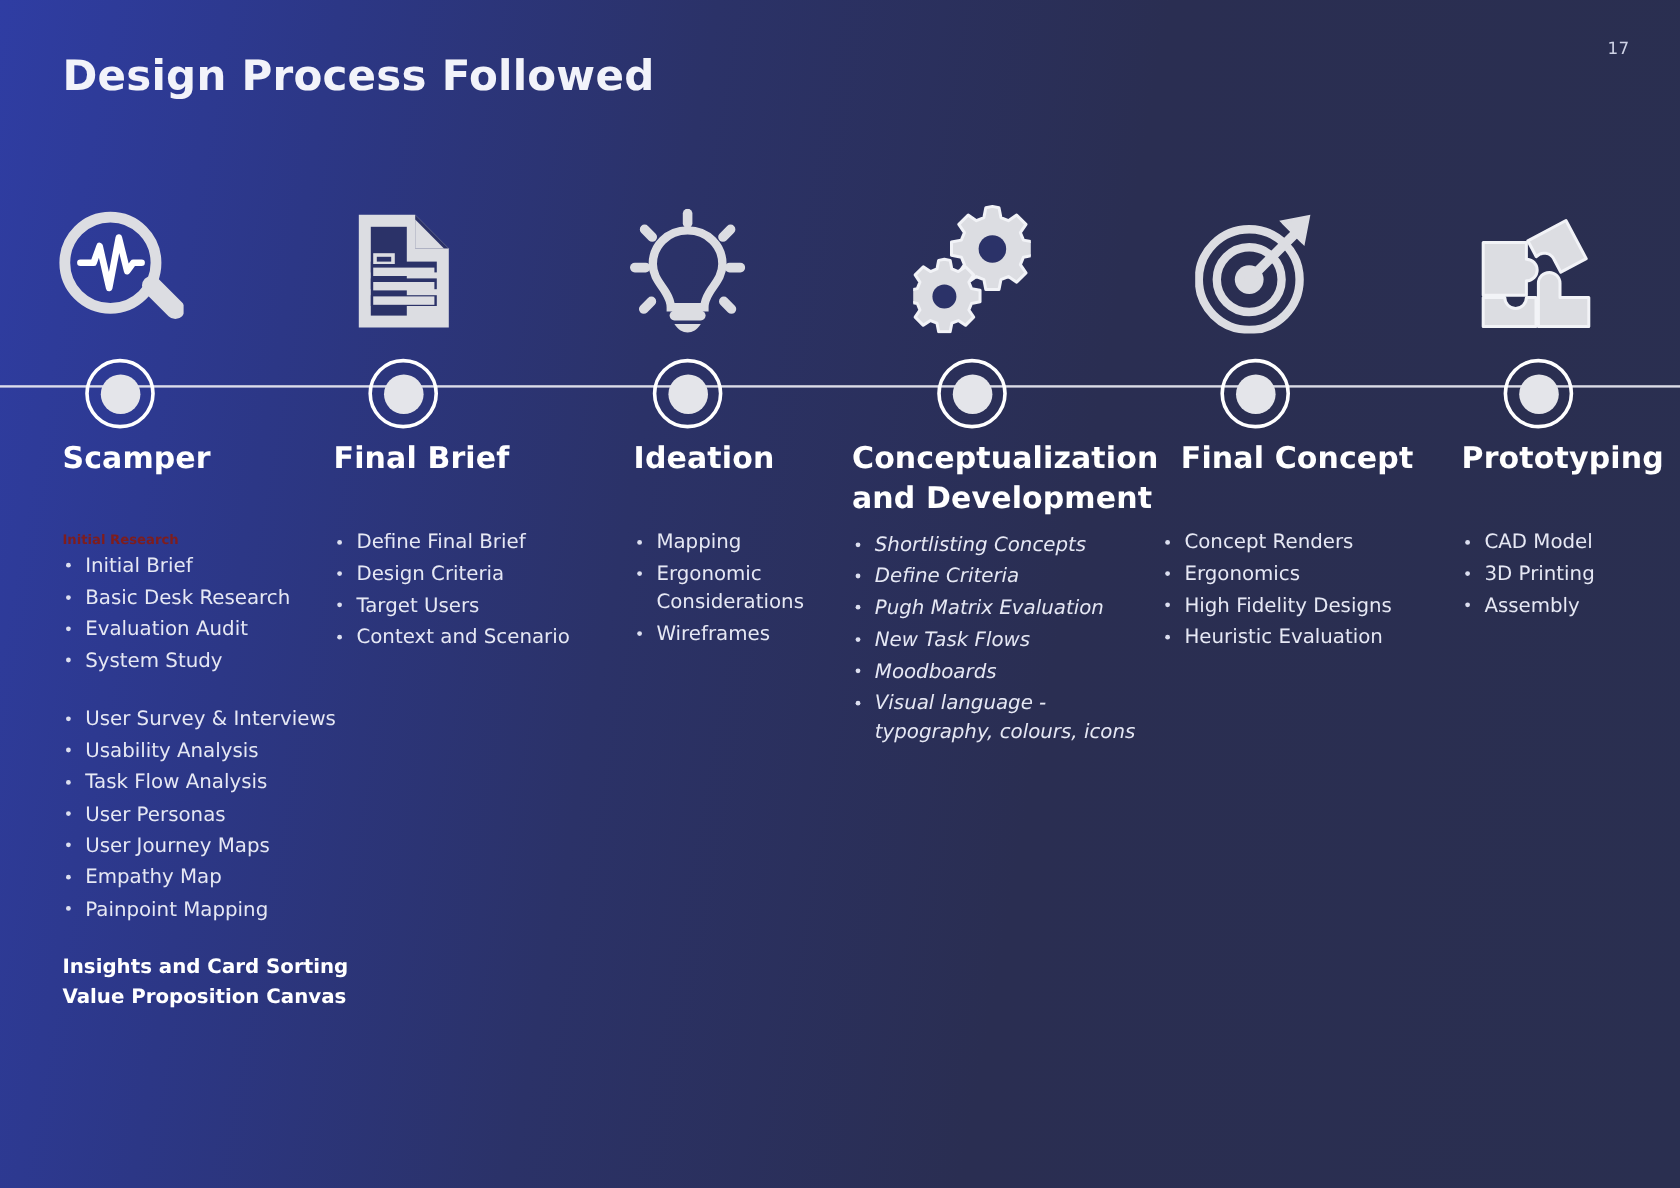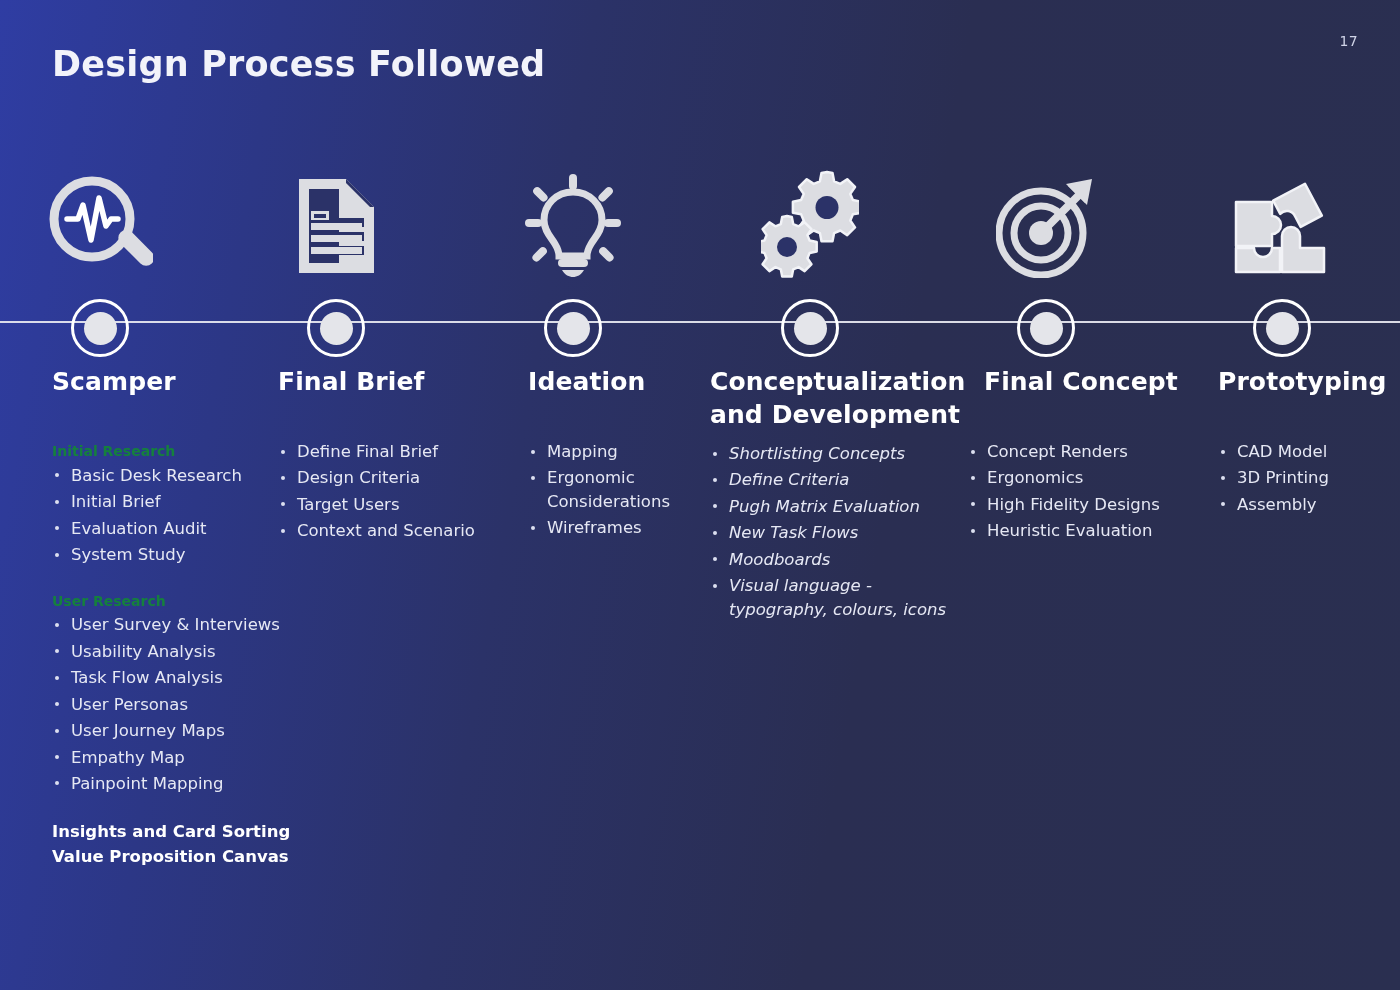--- a/index.html
+++ b/index.html
@@ -79,22 +79,22 @@
 
   .stage-body {
     position:absolute;
     font-size:16.5px;
     line-height:1.42;
     color:#eceef7;
   }
 
   .group-heading {
     font-weight:700;
-    font-size:14px;
-    color:#15803d;
+    font-size:11px;
+    color:#7f1d1d;
     margin-bottom:2px;
   }
   ul.bullets {
     list-style:none;
     margin:0 0 0 0;
     padding:0;
   }
   ul.bullets li {
     position:relative;
     padding-left:19px;
@@ -133,27 +133,26 @@
     <path d="M20 45 H31 L36 31 L44 66 L52 24 L59 52 L64 45 H71" stroke="#ffffff" stroke-width="5.5" stroke-linecap="round" stroke-linejoin="round" fill="none"></path>
   </svg>
     </div>
     <div class="marker" style="left: 71px;">
       <div class="dot"></div>
     </div>
     <div class="stage-name" style="left: 52px; width: 280px;">Scamper</div>
     <div class="stage-body" style="left: 52px; top: 292px; width: 240px;">
       <div class="group-heading">Initial Research</div>
       <ul class="bullets">
+        <li>Initial Brief</li>
         <li>Basic Desk Research</li>
-        <li>Initial Brief</li>
         <li>Evaluation Audit</li>
         <li>System Study</li>
       </ul>
       <div class="spacer"></div>
-      <div class="group-heading">User Research</div>
       <ul class="bullets">
         <li>User Survey &amp; Interviews</li>
         <li>Usability Analysis</li>
         <li>Task Flow Analysis</li>
         <li>User Personas</li>
         <li>User Journey Maps</li>
         <li>Empathy Map</li>
         <li>Painpoint Mapping</li>
       </ul>
       <div class="spacer"></div>

